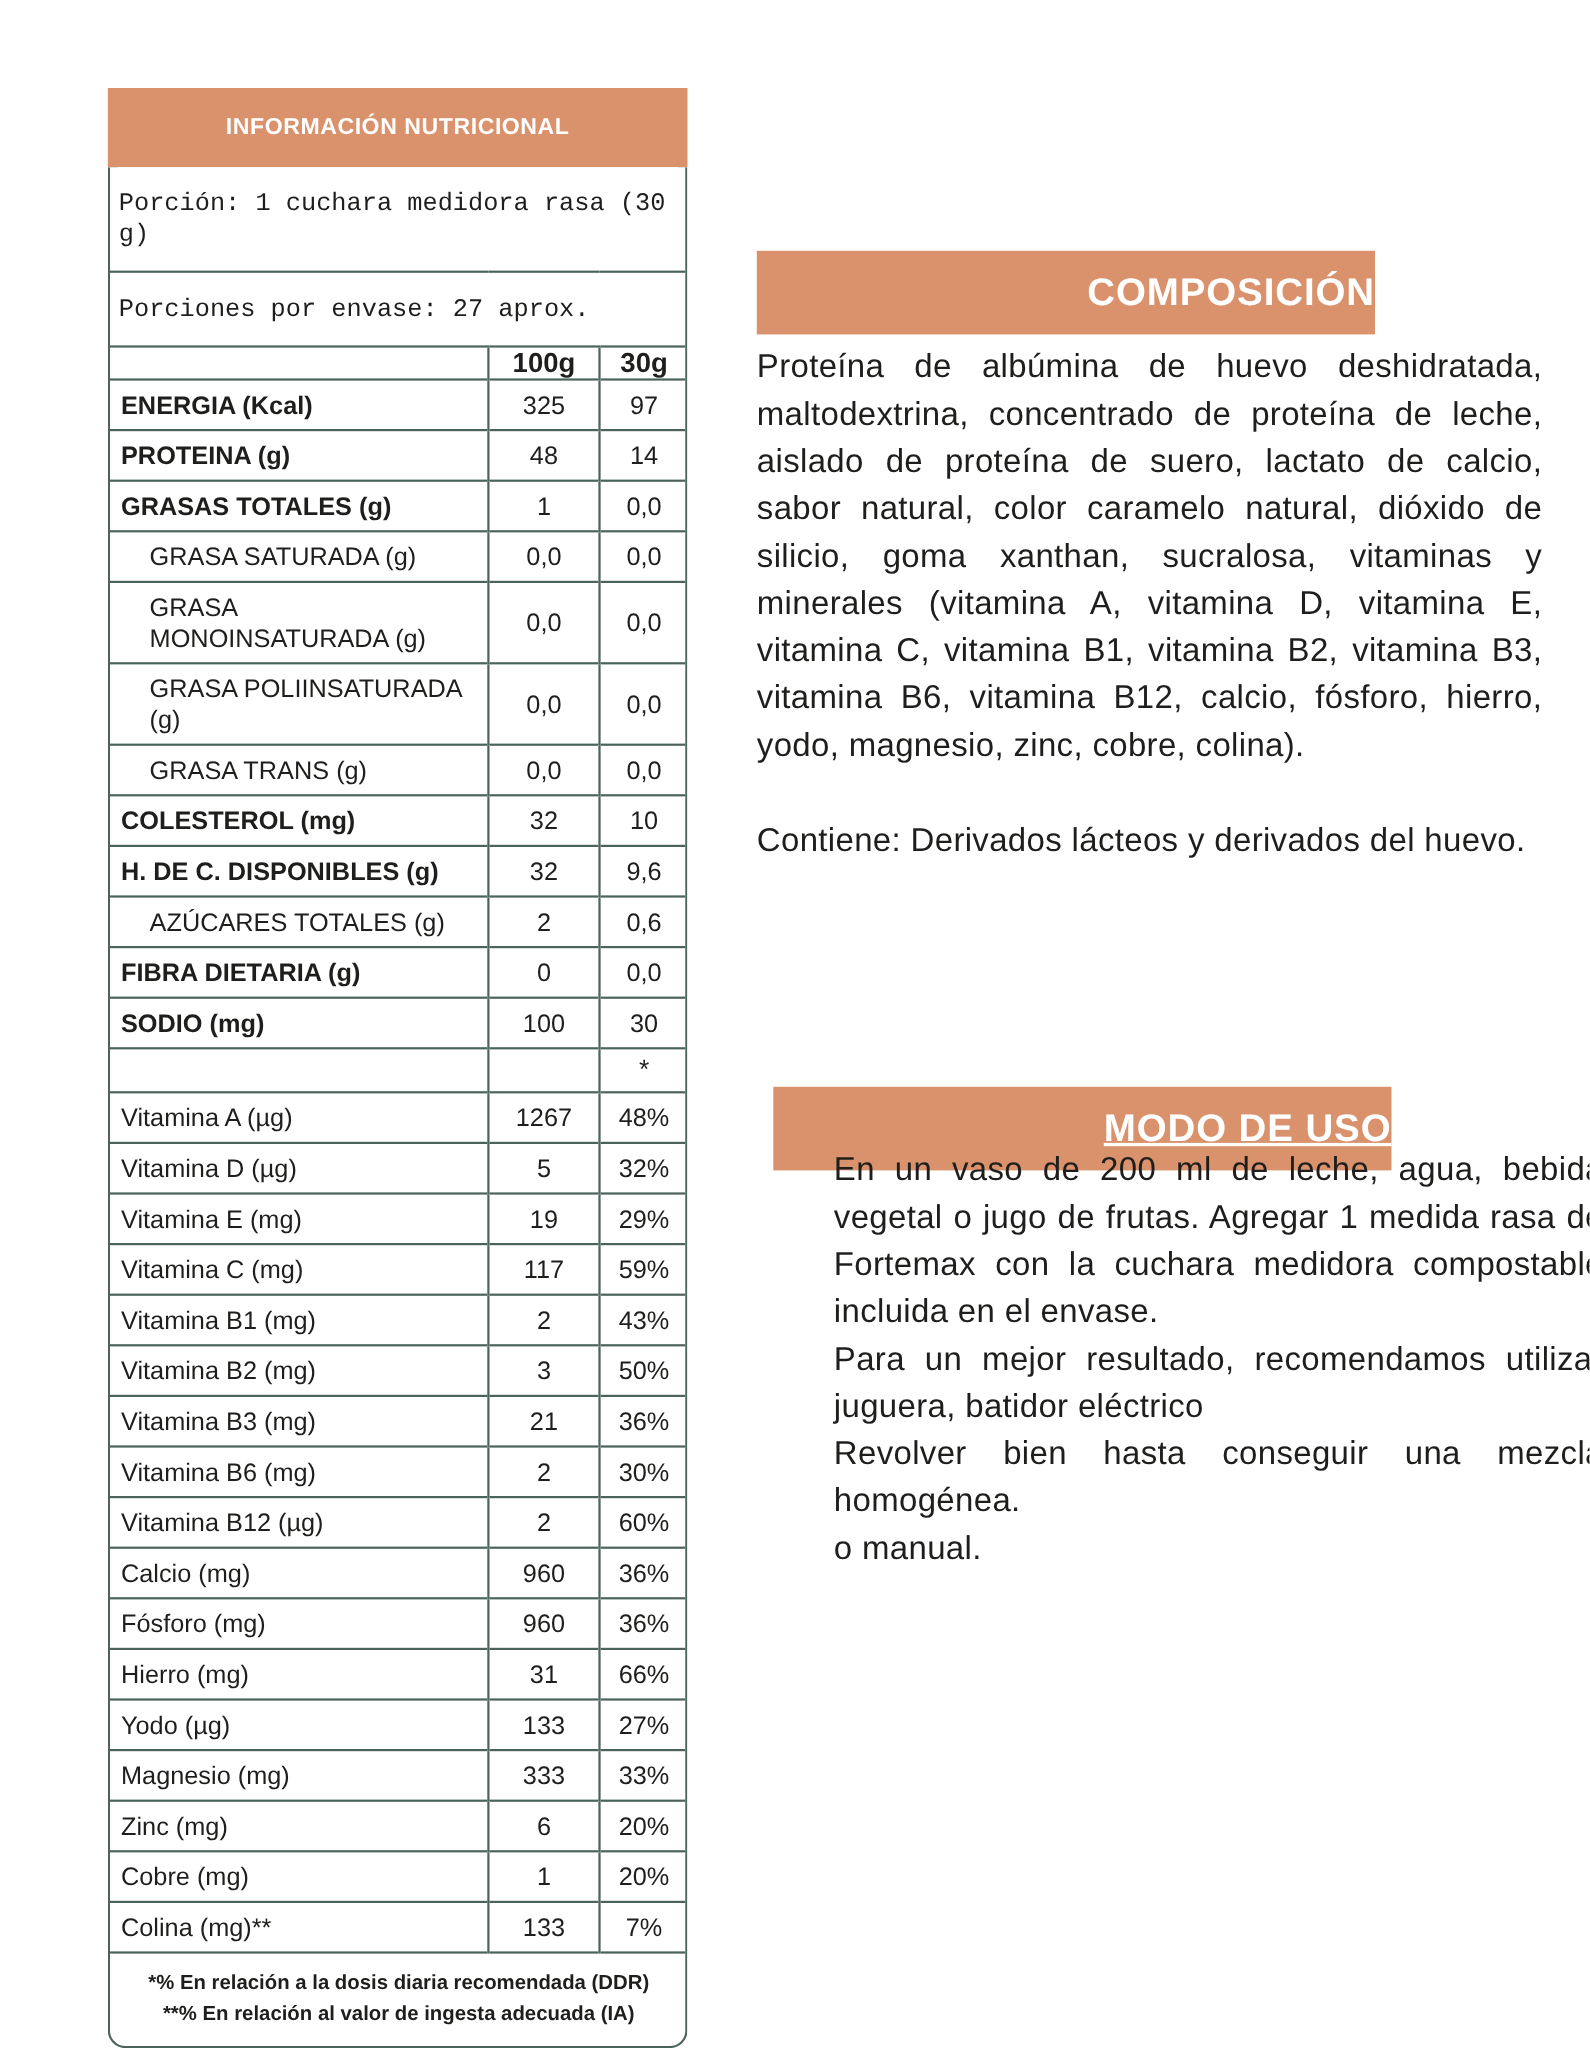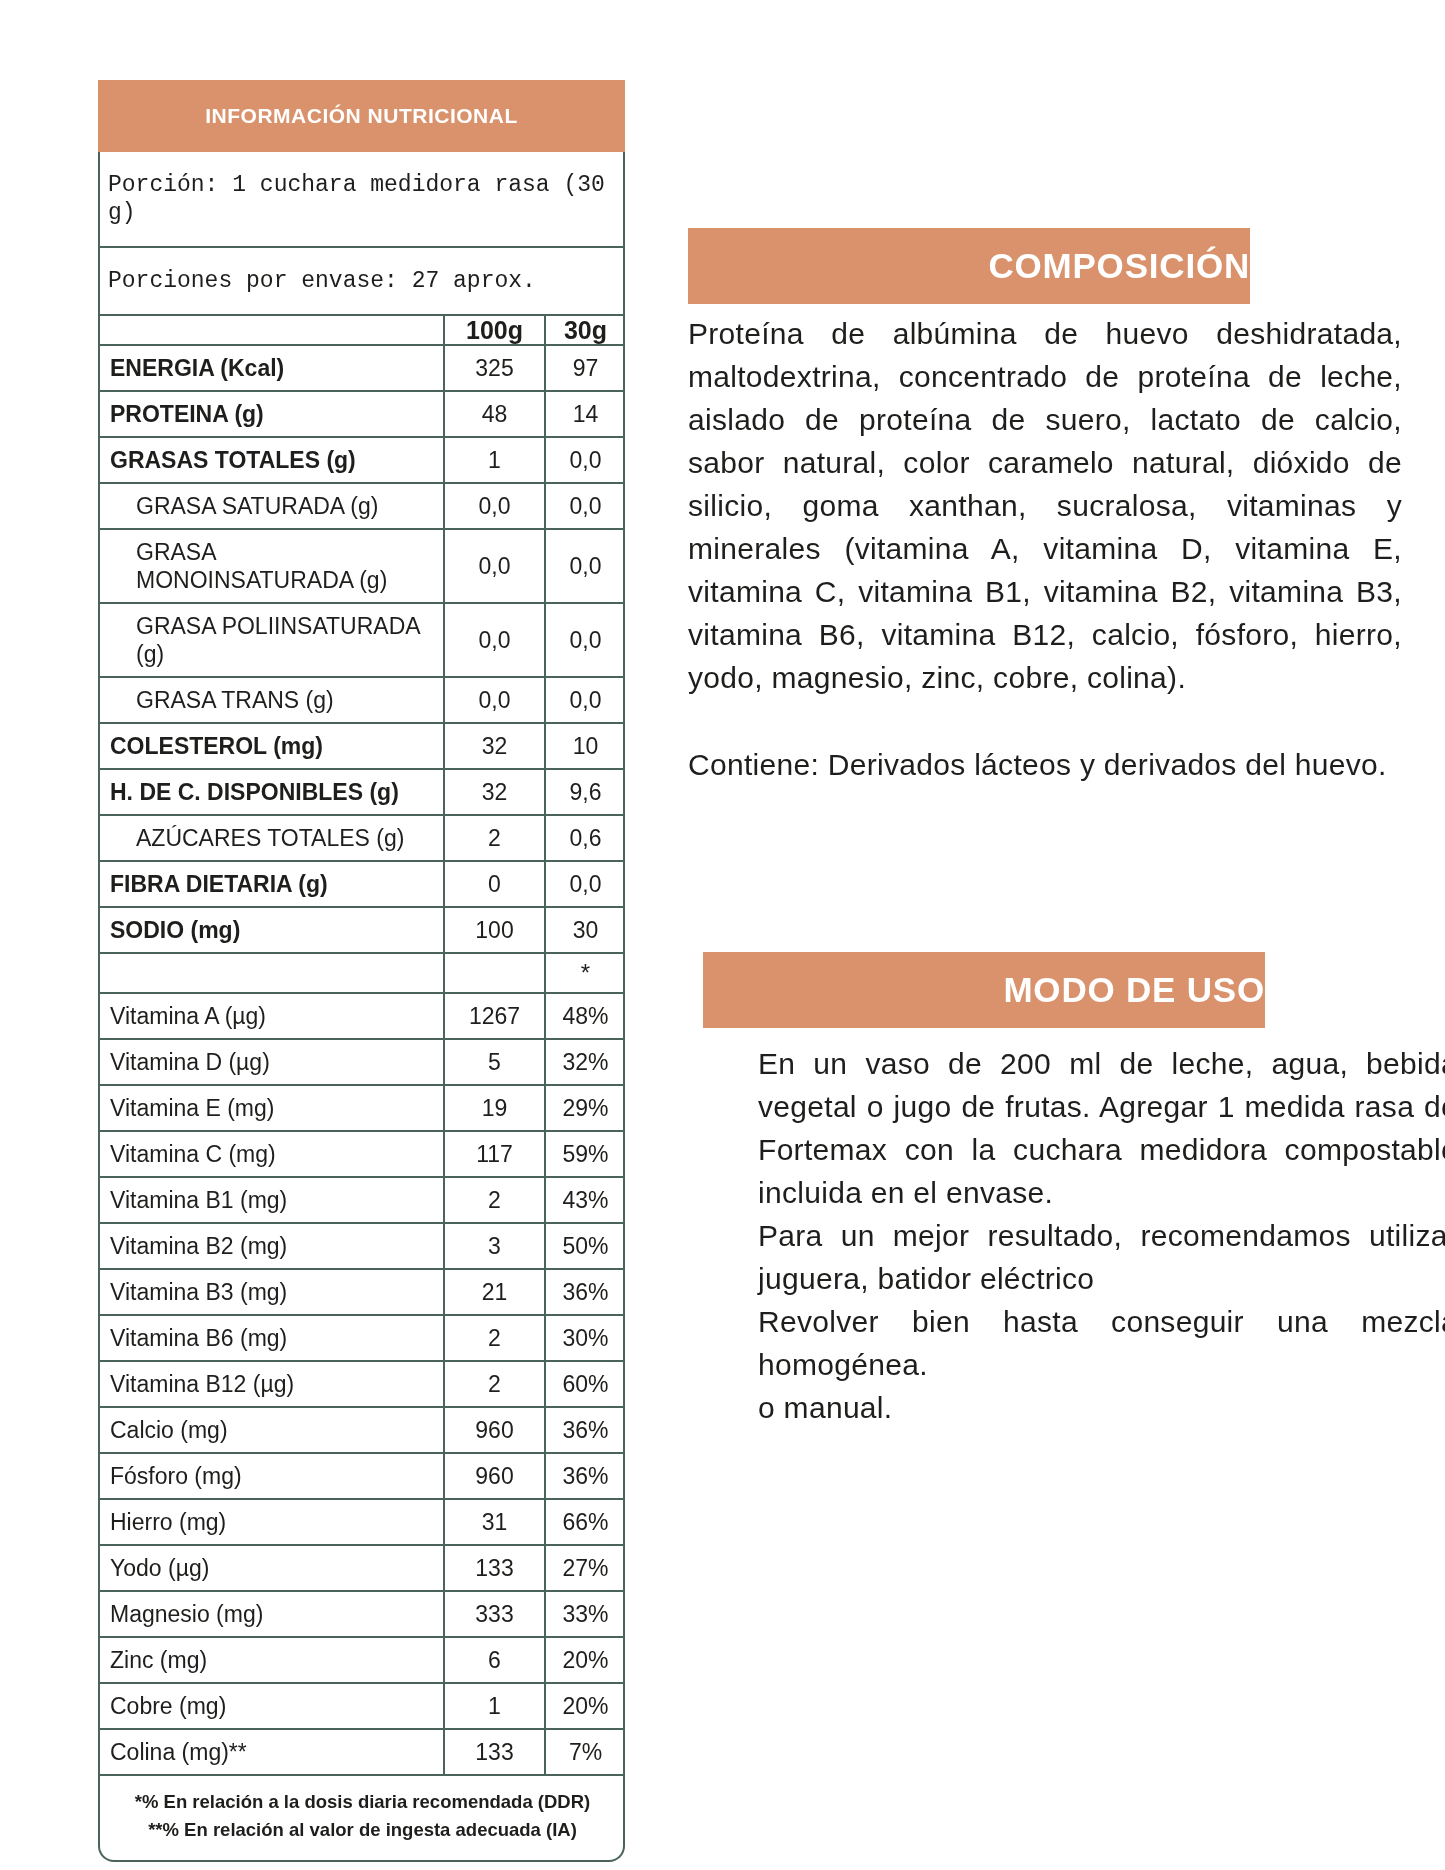--- a/index.html
+++ b/index.html
@@ -57,21 +57,21 @@
   }
 
   
   .sec-head{
     position:absolute;background:var(--accent);color:var(--white);
     font-weight:bold;font-size:35px;letter-spacing:.8px;
     display:flex;align-items:center;padding-left:28px;
     width:562px;height:76px;justify-content:flex-end;
   }
   .sec-head.comp{left:688px;top:228px;}
-  .sec-head.modo{left:703px;top:952px;}
+  .sec-head.modo{left:703px;top:988px;text-decoration:underline;}
   .body-text{position:absolute;font-size:30px;line-height:43px;
     letter-spacing:.3px;color:var(--text);text-align:justify;}
   .comp-text{left:688px;top:312px;width:714px;}
   .comp-text .para + .para{margin-top:44px;}
   .modo-text{left:735px;top:1042px;width:700px;margin-left:23px;}
   .modo-text .para{margin:0;}
 </style>
 </head>
 <body>
 

